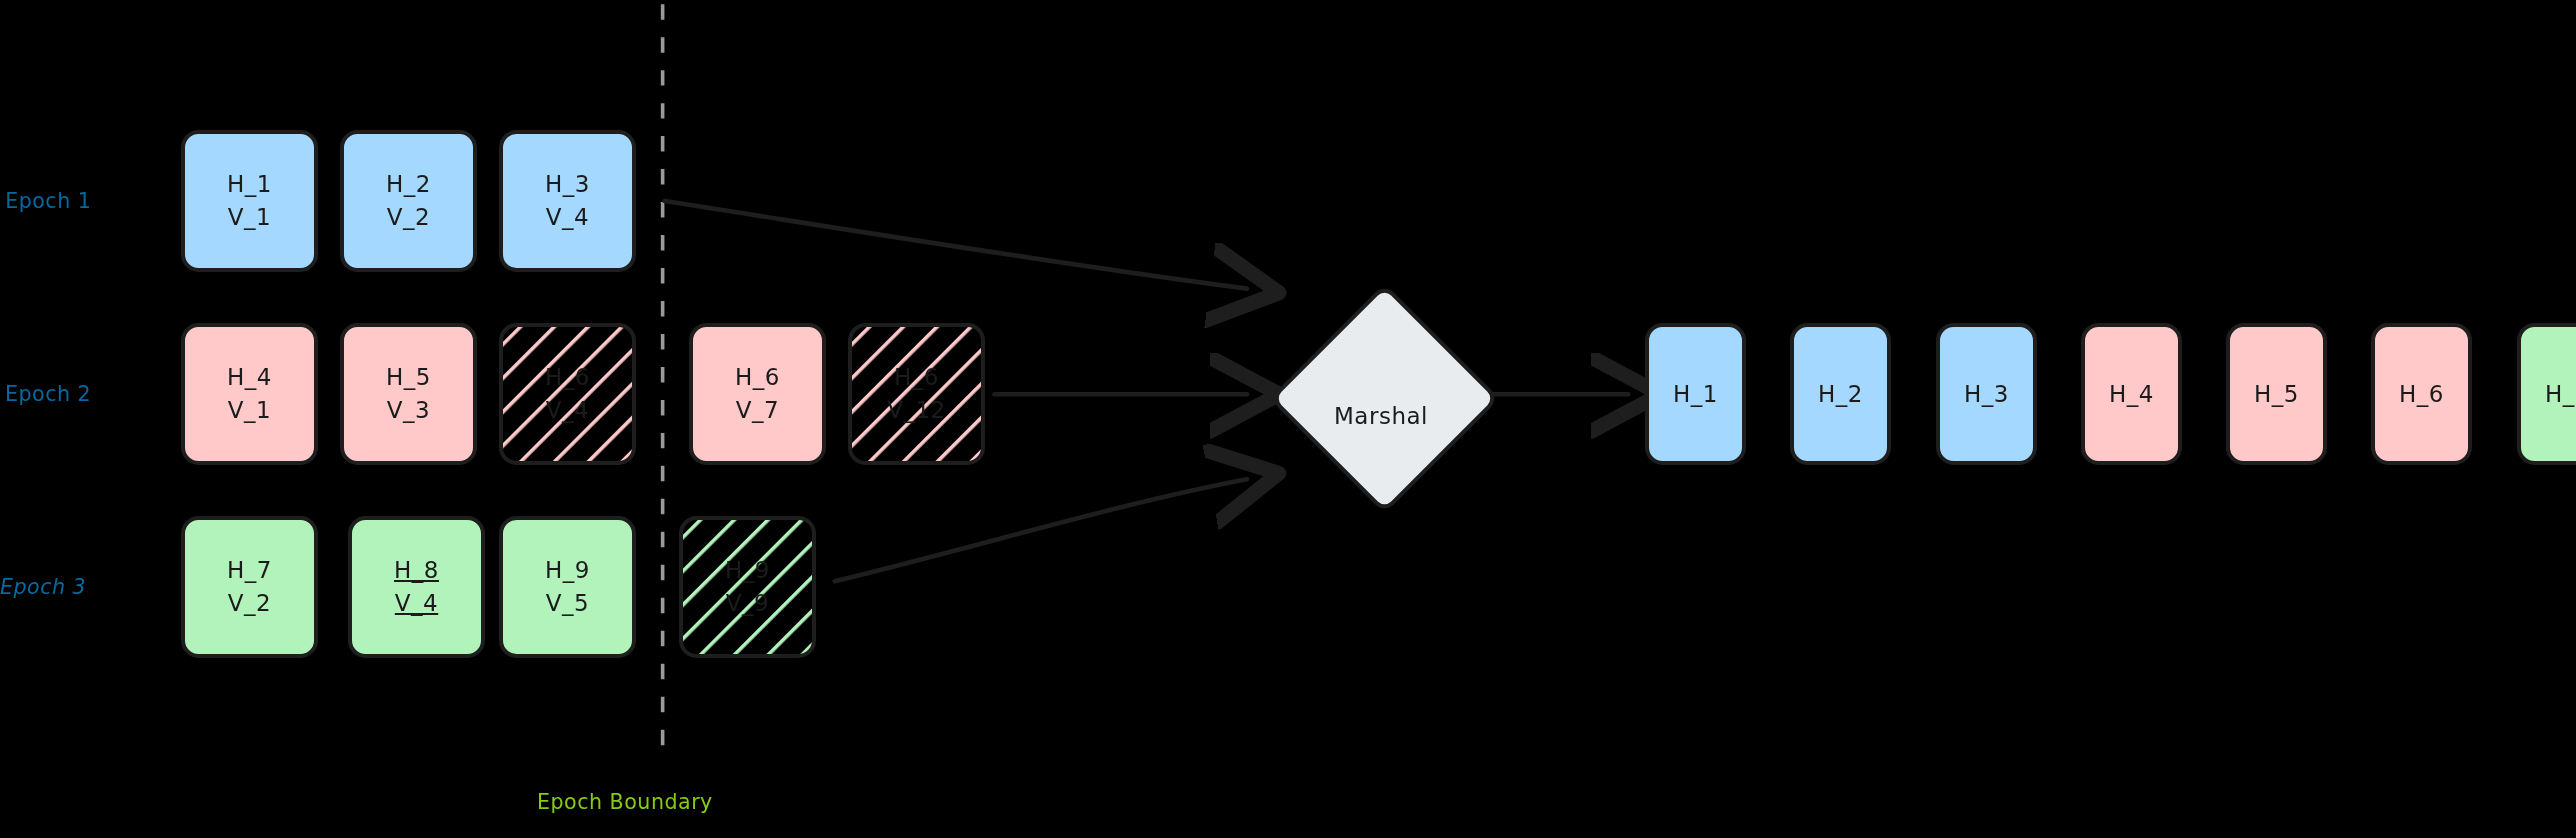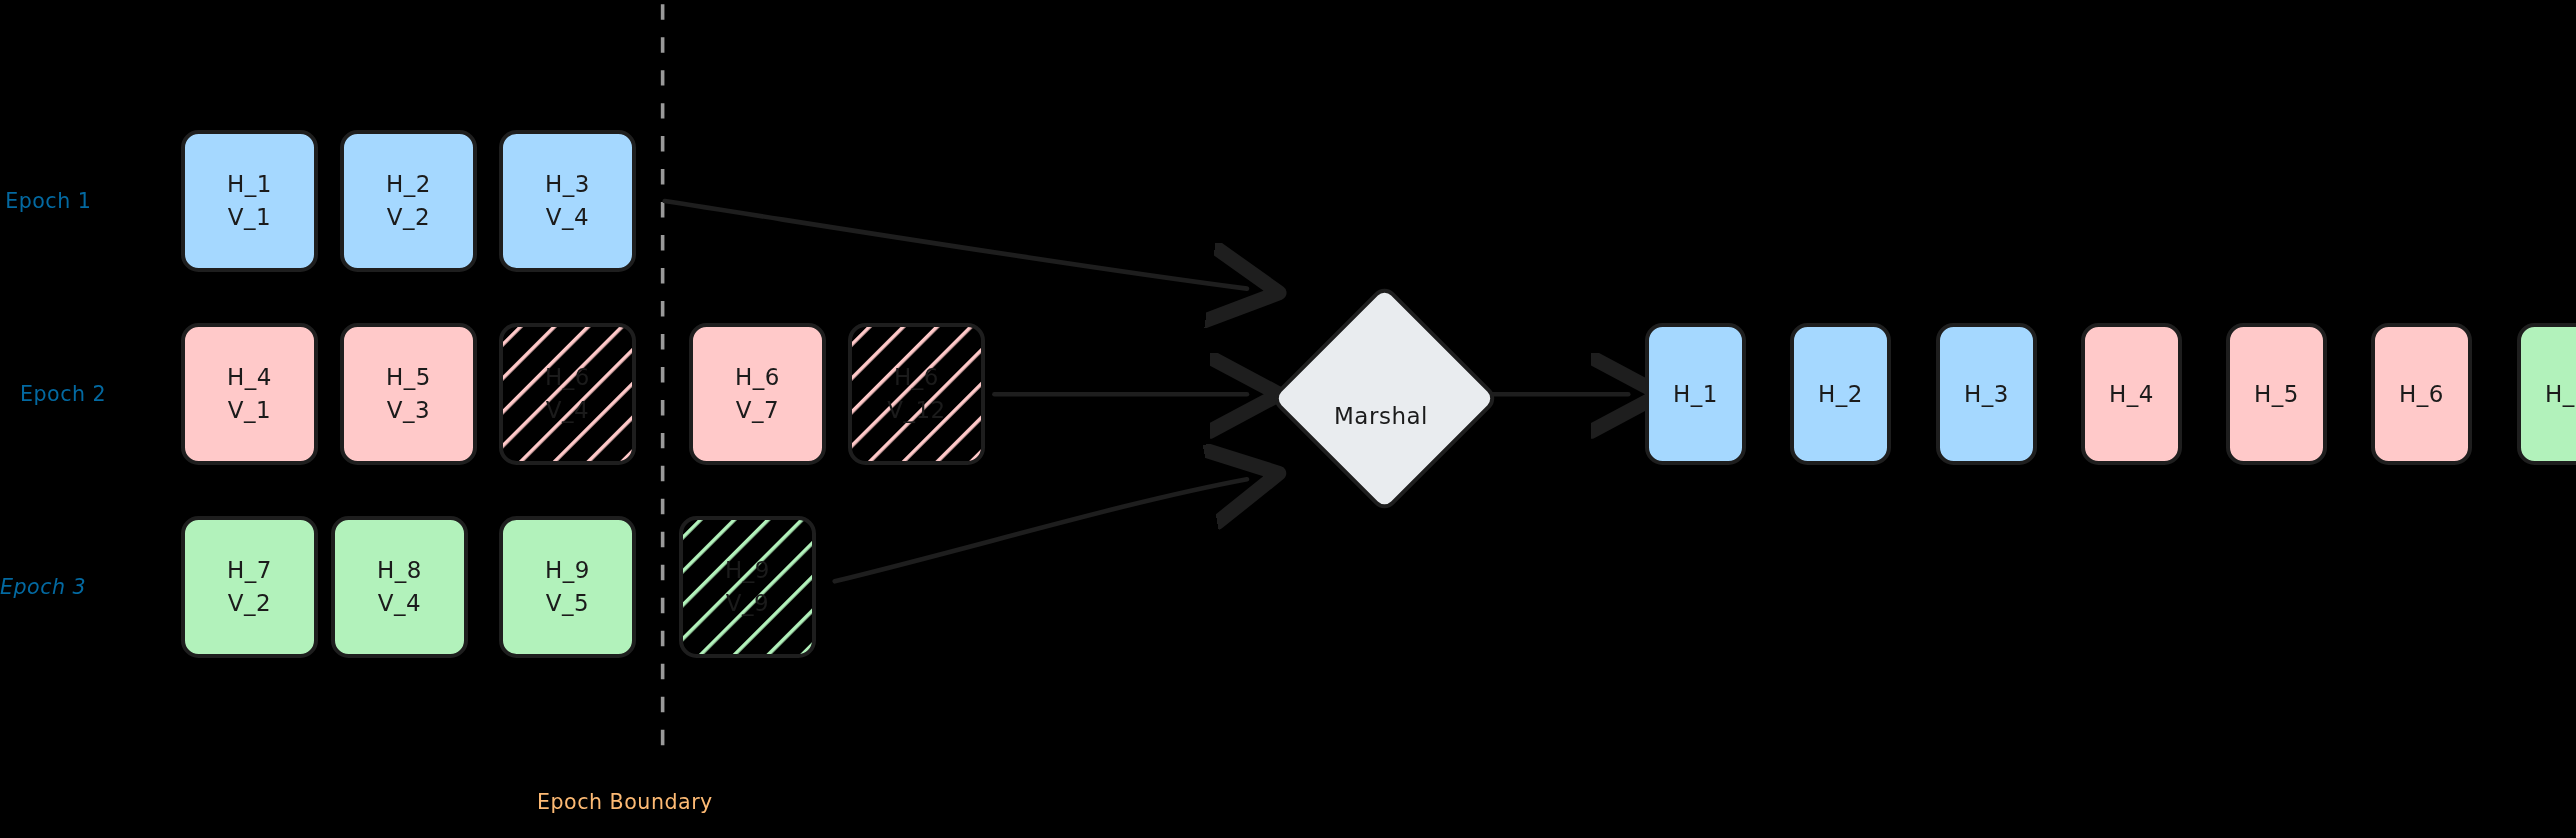--- a/index.html
+++ b/index.html
@@ -7,21 +7,21 @@
        font-family:"DejaVu Sans", sans-serif;}
   #stage{position:relative;width:3072px;height:839px;background:#000;}
 
   svg.layer{position:absolute;left:0;top:0;width:3072px;height:839px;pointer-events:none;}
 
   .epoch-label{
     position:absolute;color:#0369a1;font-size:20.6px;letter-spacing:0.5px;
     font-family:"DejaVu Sans", sans-serif;white-space:nowrap;
   }
   .boundary-label{
-    position:absolute;color:#fdba74;font-size:20.6px;letter-spacing:0.5px;
+    position:absolute;color:#84cc16;font-size:20.6px;letter-spacing:0.5px;
     font-family:"DejaVu Sans", sans-serif;white-space:nowrap;
   }
   .node{
     position:absolute;box-sizing:border-box;
     border:4.6px solid #1e1e1e;border-radius:17.5px;
     display:flex;flex-direction:column;align-items:center;justify-content:center;
     color:#1b1b1b;font-size:23px;line-height:1.42;letter-spacing:0.5px;
     font-family:"DejaVu Sans", sans-serif;
     overflow:hidden;
   }
@@ -77,21 +77,21 @@
     <g>
       <path d="M1620,1128 C1900,1060 2180,975 2420,930" fill="none" stroke="#1e1e1e" stroke-width="9" stroke-linecap="round" marker-end="url(#ah)"></path>
     </g>
 
     <g>
       <path d="M2880,765 L3160,765" fill="none" stroke="#1e1e1e" stroke-width="9" stroke-linecap="round" marker-end="url(#ah)"></path>
     </g>
   </svg>
 
   <div class="epoch-label" style="left:5.2px;top:201px;transform:translateY(-50%);">Epoch 1</div>
-  <div class="epoch-label" style="left:20px;top:394px;transform:translateY(-50%);text-align:right;">Epoch 2</div>
+  <div class="epoch-label" style="left:5px;top:394px;transform:translateY(-50%);text-align:right;">Epoch 2</div>
   <div class="epoch-label" style="left:0;top:587px;transform:translateY(-50%);font-style:italic;">Epoch 3</div>
 
   <div class="boundary-label" style="left:537px;top:790px;">Epoch Boundary</div>
 
   <div class="node" style="left:181px;top:130px;width:137px;height:142px;background:#a5d8ff;">
     <span class="ln">H_1</span>
     <span class="ln">V_1</span>
   </div>
   <div class="node" style="left:340px;top:130px;width:137px;height:142px;background:#a5d8ff;">
     <span class="ln">H_2</span>
@@ -126,21 +126,21 @@
       <rect x="0" y="0" width="100%" height="100%" fill="url(#hatch-pink)"></rect>
     </svg>
     <span class="ln">H_6</span>
     <span class="ln">V_12</span>
   </div>
 
   <div class="node" style="left:181px;top:516px;width:137px;height:142px;background:#b2f2bb;">
     <span class="ln">H_7</span>
     <span class="ln">V_2</span>
   </div>
-  <div class="node" style="left:331px;top:516px;width:137px;height:142px;background:#b2f2bb;">
+  <div class="node" style="left:348px;top:516px;width:137px;height:142px;background:#b2f2bb;text-decoration:underline;">
     <span class="ln">H_8</span>
     <span class="ln">V_4</span>
   </div>
   <div class="node" style="left:499px;top:516px;width:137px;height:142px;background:#b2f2bb;">
     <span class="ln">H_9</span>
     <span class="ln">V_5</span>
   </div>
   <div class="node hatch" style="left:679px;top:516px;width:137px;height:142px;">
     <svg class="hatchfill" viewBox="0 0 347.188 361.188" width="179" height="186">
       <rect x="0" y="0" width="100%" height="100%" fill="url(#hatch-green)"></rect>

